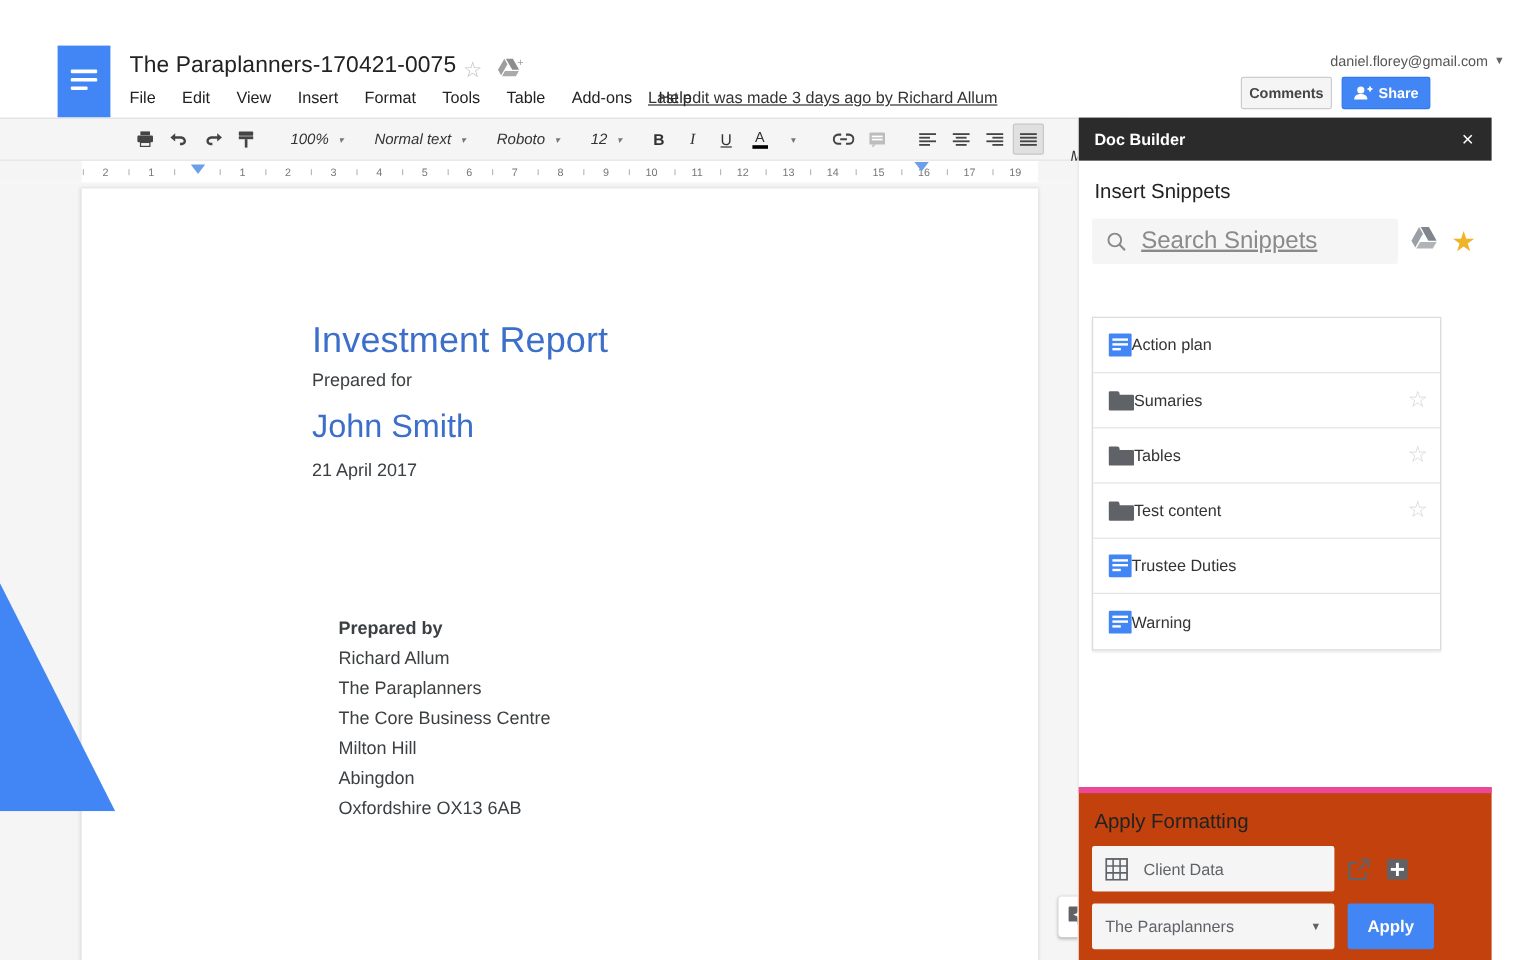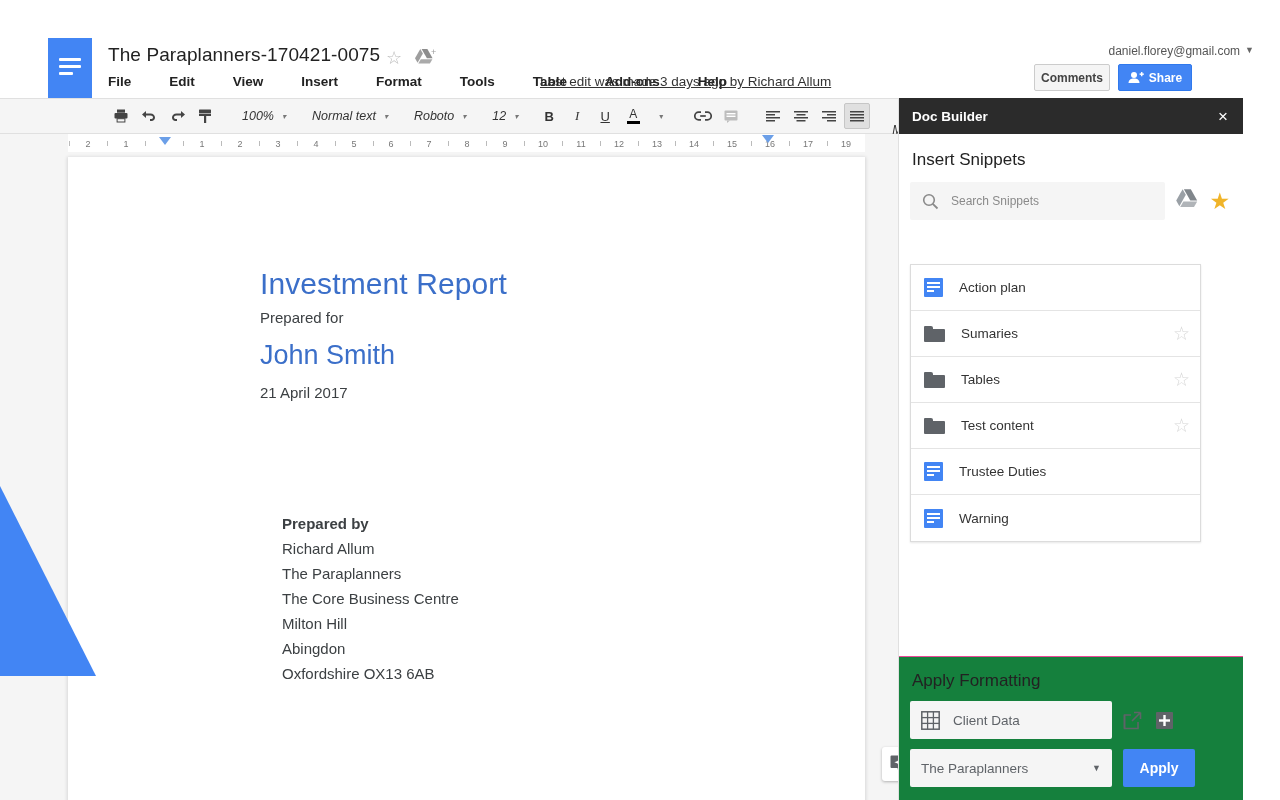--- a/index.html
+++ b/index.html
@@ -29,21 +29,21 @@
     font-size: 19px; color: #222; letter-spacing: .1px; white-space: nowrap;
   }
   .title-star {
     position: absolute; left: 384px; top: 48px; width: 20px; height: 20px;
     color: #bbb; font-size: 18px; line-height: 20px; text-align: center; cursor: pointer;
   }
   .title-drive {
     position: absolute; left: 414px; top: 47px; width: 22px; height: 20px; cursor: pointer;
   }
 
-  .menubar { position: absolute; left: 108px; top: 73px; display: flex; gap: 16px; font-weight: bold; }
+  .menubar { position: absolute; left: 108px; top: 73px; display: flex; gap: 0; }
   .menubar .mi {
     font-size: 13.5px; color: #222; padding: 0 11px; line-height: 18px; cursor: pointer; white-space: nowrap;
   }
   .menubar .mi:first-child { padding-left: 0; }
   .lastedit {
     position: absolute; left: 540px; top: 74px;
     font-size: 13.5px; color: #333; text-decoration: underline; cursor: pointer; white-space: nowrap;
   }
 
   .account {
@@ -155,48 +155,48 @@
   .panel-head .x { font-size: 17px; color: #fff; cursor: pointer; line-height: 1; padding: 0 3px; }
 
   .panel-body { position: relative; height: 666px; background: #fff; }
   .sec-title { font-size: 17px; color: #222; padding: 16px 0 0 13px; font-weight: 400; }
 
   .search-row { display: flex; align-items: center; padding: 12px 13px 0 11px; gap: 10px; }
   .search-box {
     flex: 1; height: 38px; background: #f5f5f5; border-radius: 2px;
     display: flex; align-items: center; padding: 0 12px; gap: 12px; cursor: text;
   }
-  .search-box .ph { font-size: 12px; color: #8a8a8a; }
+  .search-box .ph { font-size: 20px; color: #8a8a8a; text-decoration: underline; }
   .ic-drive { cursor: pointer; }
   .ic-star-gold { font-size: 23px; color: #f0b429; cursor: pointer; line-height: 1; }
 
   .snip-list {
     position: absolute; left: 11px; top: 130px; width: 291px;
     border: 1px solid #dcdcdc; background: #fff; box-shadow: 0 1px 2px rgba(0,0,0,.10);
   }
   .snip {
     height: 46px; display: flex; align-items: center; padding: 0 10px 0 13px;
-    border-bottom: 1px solid #e4e4e4; cursor: pointer; gap: 16px;
+    border-bottom: 1px solid #e4e4e4; cursor: pointer; 
   }
   .snip:last-child { border-bottom: none; }
   .snip .nm { flex: 1; font-size: 13.5px; color: #333; }
   .snip .ic-star-o { font-size: 19px; color: #d6d6d6; line-height: 1; cursor: pointer; }
 
   .ic-doc { width: 19px; height: 19px; background: #4285f4; border-radius: 1px; position: relative; flex: none; }
   .ic-doc i { position: absolute; left: 3px; height: 2px; background: #fff; }
   .ic-doc i:nth-child(1) { top: 4px; width: 13px; }
   .ic-doc i:nth-child(2) { top: 8px; width: 13px; }
   .ic-doc i:nth-child(3) { top: 12px; width: 7px; }
   .ic-folder { width: 21px; height: 16px; flex: none; position: relative; }
   .ic-folder .tab { position: absolute; left: 0; top: 0; width: 9px; height: 4px; background: #5f6368; border-radius: 1px 2px 0 0; }
   .ic-folder .bd { position: absolute; left: 0; top: 3px; width: 21px; height: 13px; background: #5f6368; border-radius: 1px; }
 
   .fmt-sec {
     position: absolute; left: 0; bottom: 0; width: 344px; height: 144px;
-    background: #15803d; border-top: 1px solid #ec4899;
+    background: #c2410c; border-top: 5px solid #ec4899;
   }
   .fmt-sec .sec-title { padding-top: 14px; }
   .fmt-row1 { display: flex; align-items: center; padding: 10px 11px 0 11px; gap: 8px; }
   .fmt-field {
     width: 202px; height: 38px; background: #f5f5f5; border-radius: 2px;
     display: flex; align-items: center; padding: 0 11px; gap: 13px; cursor: pointer;
   }
   .fmt-field .val { font-size: 13.5px; color: #5f6368; }
   .ic-table { width: 19px; height: 19px; position: relative; flex: none; }
   .icon-btn { width: 24px; height: 24px; display: flex; align-items: center; justify-content: center; cursor: pointer; }

